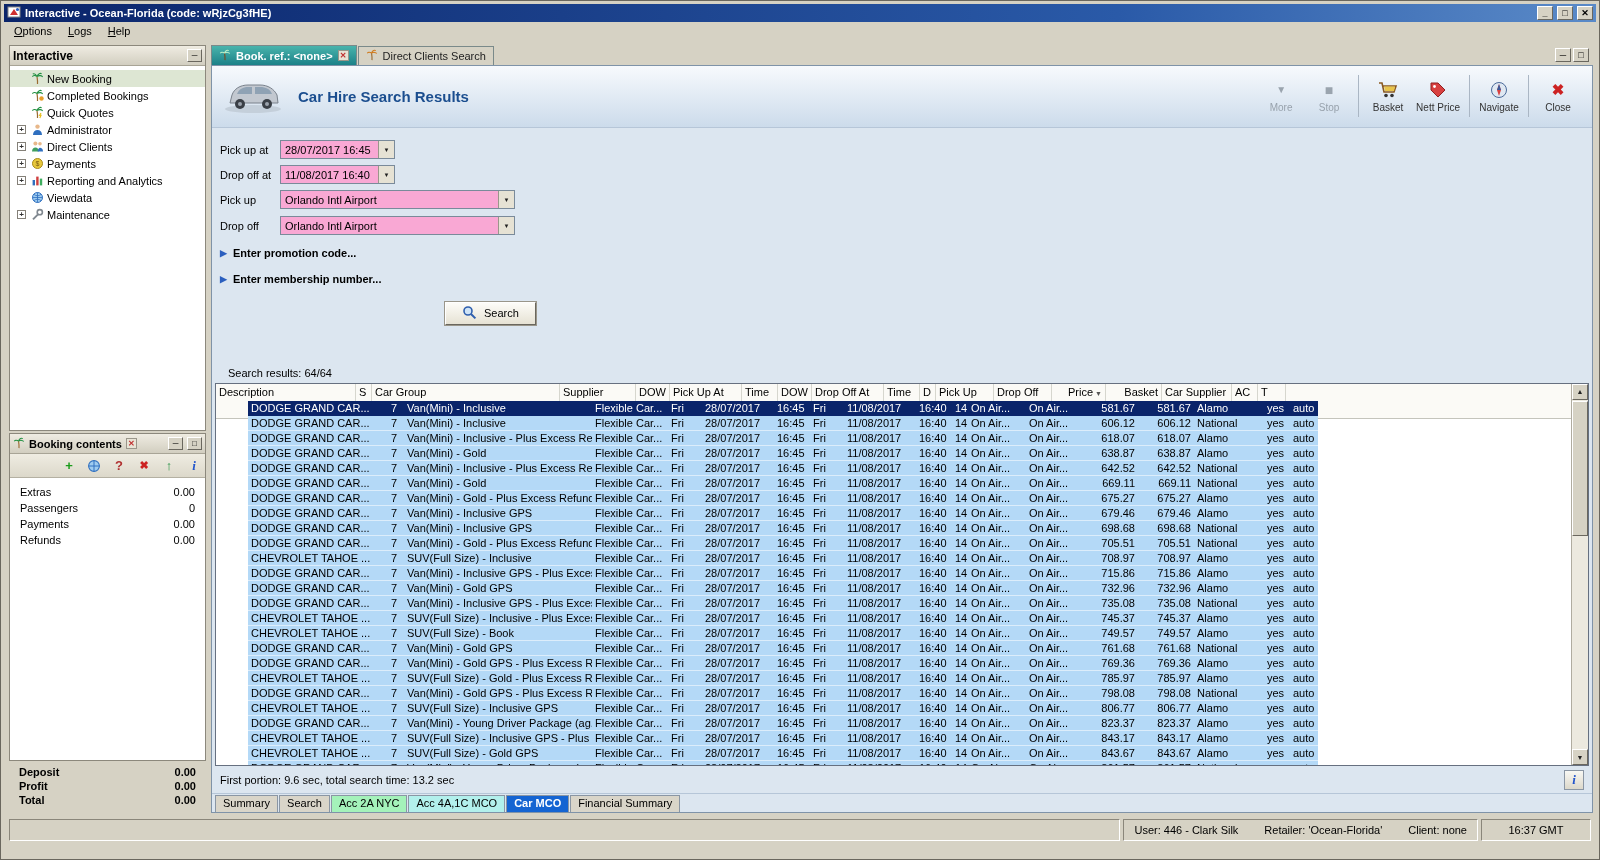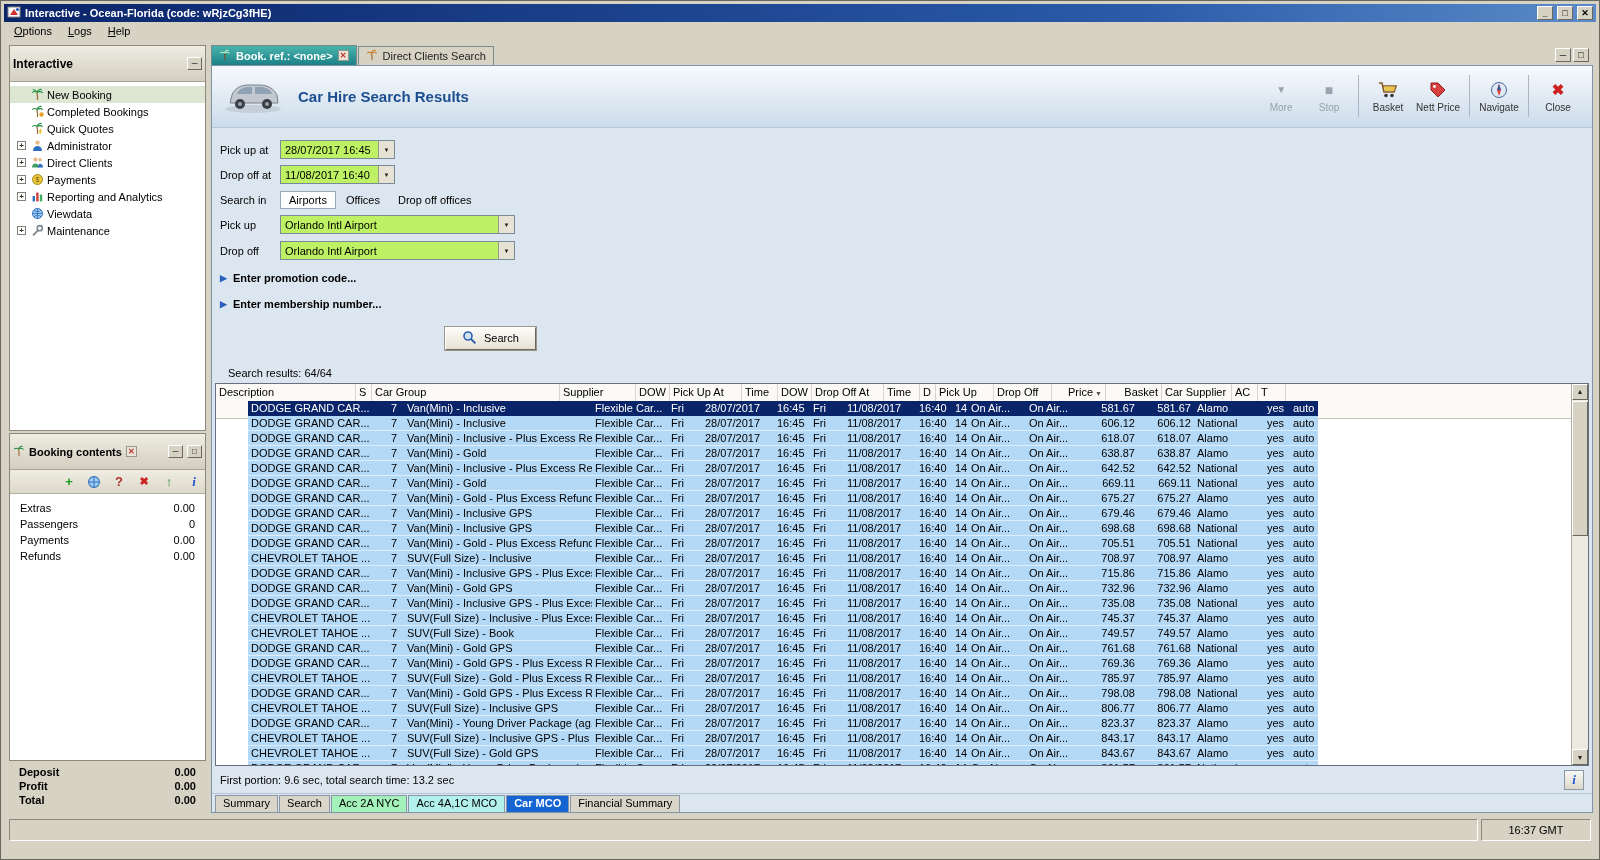--- a/index.html
+++ b/index.html
@@ -16,21 +16,21 @@
   .winbtn { width:16px; height:14px; background:#d6d2c4; color:#000;
     border:1px solid; border-color:#fff #6a675e #6a675e #fff;
     font-size:9px; line-height:12px; text-align:center; font-weight:bold; }
   .menubar { position:absolute; left:3px; top:21px; right:3px; height:18px;
     display:flex; align-items:center; background:#d6d2c4; padding-left:2px; }
   .menu-item { display:inline-block; padding:1px 8px; }
   .menu-item::first-letter { text-decoration:underline; }
 
   
   .panel { position:absolute; background:#fff; border:1px solid #8c887c; }
-  .panel-header { height:36px; background:linear-gradient(#efece2,#d2cec0);
+  .panel-header { height:20px; background:linear-gradient(#efece2,#d2cec0);
     border-bottom:1px solid #a8a496; display:flex; align-items:center; padding:0 3px; gap:4px; }
   .panel-title { font-weight:bold; font-size:12px; }
   .ph-spacer { flex:1; }
   .small-btn { width:15px; height:13px; background:#d6d2c4; border:1px solid;
     border-color:#fff #6a675e #6a675e #fff; font-size:8px; line-height:11px; text-align:center; }
   #interactive-panel { left:8px; top:44px; width:197px; height:386px; }
   .tree { padding-top:4px; }
   .tree-item { display:flex; align-items:center; height:17px; padding-left:4px; cursor:default; }
   .tree-item.selected { background:#dde6d3; }
   .expander { width:15px; display:flex; justify-content:center; }
@@ -75,21 +75,21 @@
     gap:2px; font-size:10px; color:#333; }
   .tb-btn .ic { height:20px; display:flex; align-items:center; justify-content:center; }
   .tb-btn.disabled { color:#98a2ac; }
   .tb-sep { width:1px; height:42px; background:#aab6c4; margin:0 5px; }
   .tb-group { display:flex; align-items:center; margin-right:10px; }
 
   
   .form-area { height:236px; padding:12px 0 0 8px; }
   .form-row { display:flex; align-items:center; height:20px; margin-bottom:5px; }
   .form-label { width:60px; }
-  .combo { background:#bef264; border:1px solid #7a8a9a; height:19px; display:flex;
+  .combo { background:#f9a8d4; border:1px solid #7a8a9a; height:19px; display:flex;
     align-items:center; }
   .combo .val { flex:1; padding-left:4px; white-space:nowrap; overflow:hidden; }
   .combo .drop { width:16px; height:17px; background:#e6e2d4; border-left:1px solid #9a968a;
     font-size:6px; display:flex; align-items:center; justify-content:center; color:#222; }
   .combo.date { width:115px; }
   .combo.airport { width:235px; }
   .mini-tabs { display:flex; align-items:center; gap:2px; }
   .mini-tab { padding:2px 8px; }
   .mini-tab.selected { background:#fff; border:1px solid #98a8b8; }
   .toggle-row { display:flex; align-items:center; gap:6px; height:18px; margin:8px 0 4px 0; font-weight:bold; }
@@ -448,28 +448,20 @@
         </div>
       </div>
       <div class="form-row">
         <span class="form-label">Drop off at</span>
         <div class="combo date">
           <span class="val">11/08/2017 16:40</span>
           <span class="drop">▼</span>
         </div>
       </div>
       <div class="form-row" style="margin-top:3px">
-        <span class="form-label">Search in</span>
-        <div class="mini-tabs">
-          <span class="mini-tab selected">Airports</span>
-          <span class="mini-tab">Offices</span>
-          <span class="mini-tab">Drop off offices</span>
-        </div>
-      </div>
-      <div class="form-row" style="margin-top:3px">
         <span class="form-label">Pick up</span>
         <div class="combo airport">
           <span class="val">Orlando Intl Airport</span>
           <span class="drop">▼</span>
         </div>
       </div>
       <div class="form-row" style="margin-top:6px">
         <span class="form-label">Drop off</span>
         <div class="combo airport">
           <span class="val">Orlando Intl Airport</span>
@@ -1039,16 +1031,21 @@
       <span class="btab">Search</span>
       <span class="btab acc-green">Acc 2A NYC</span>
       <span class="btab acc-cyan">Acc 4A,1C MCO</span>
       <span class="btab active-blue">Car MCO</span>
       <span class="btab">Financial Summary</span>
     </div>
   </div>
 
   <div id="statusbar">
     <div class="sb-cell sb-left"></div>
+    <div class="sb-cell sb-mid">
+      <span>User: 446 - Clark Silk</span>
+      <span>Retailer: 'Ocean-Florida'</span>
+      <span>Client: none</span>
+    </div>
     <div class="sb-cell sb-right">16:37 GMT</div>
   </div>
 
 </div>
 
 </body></html>

